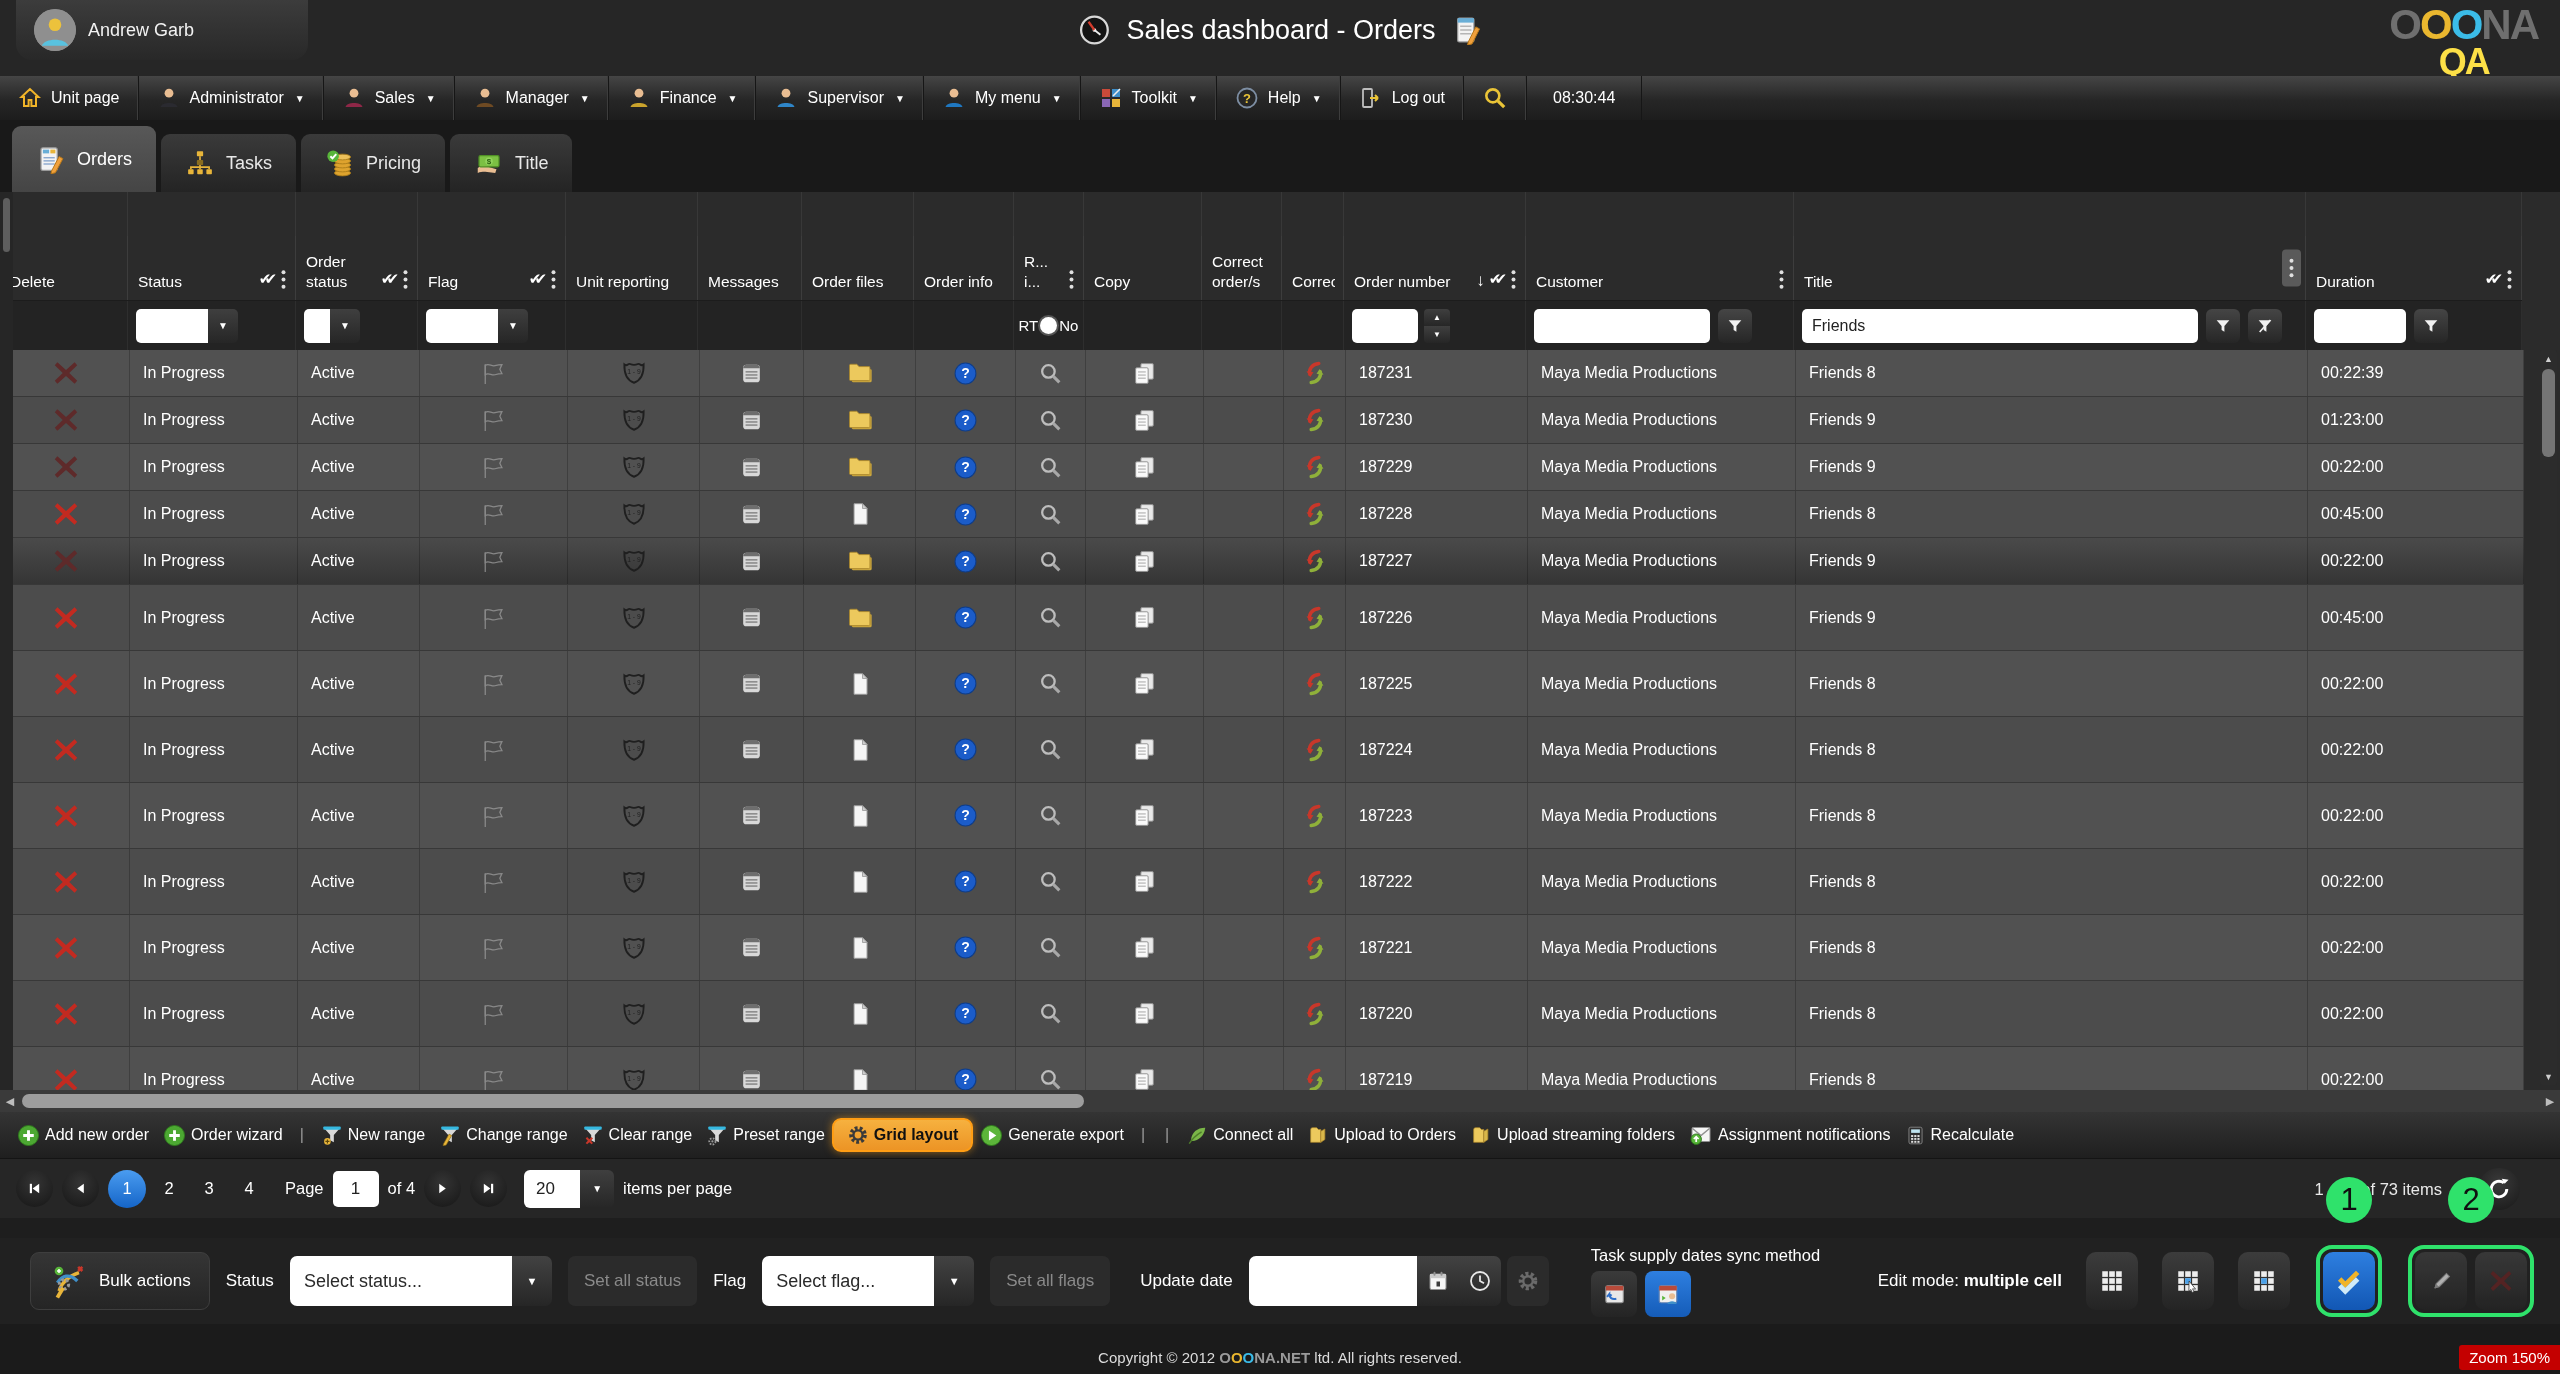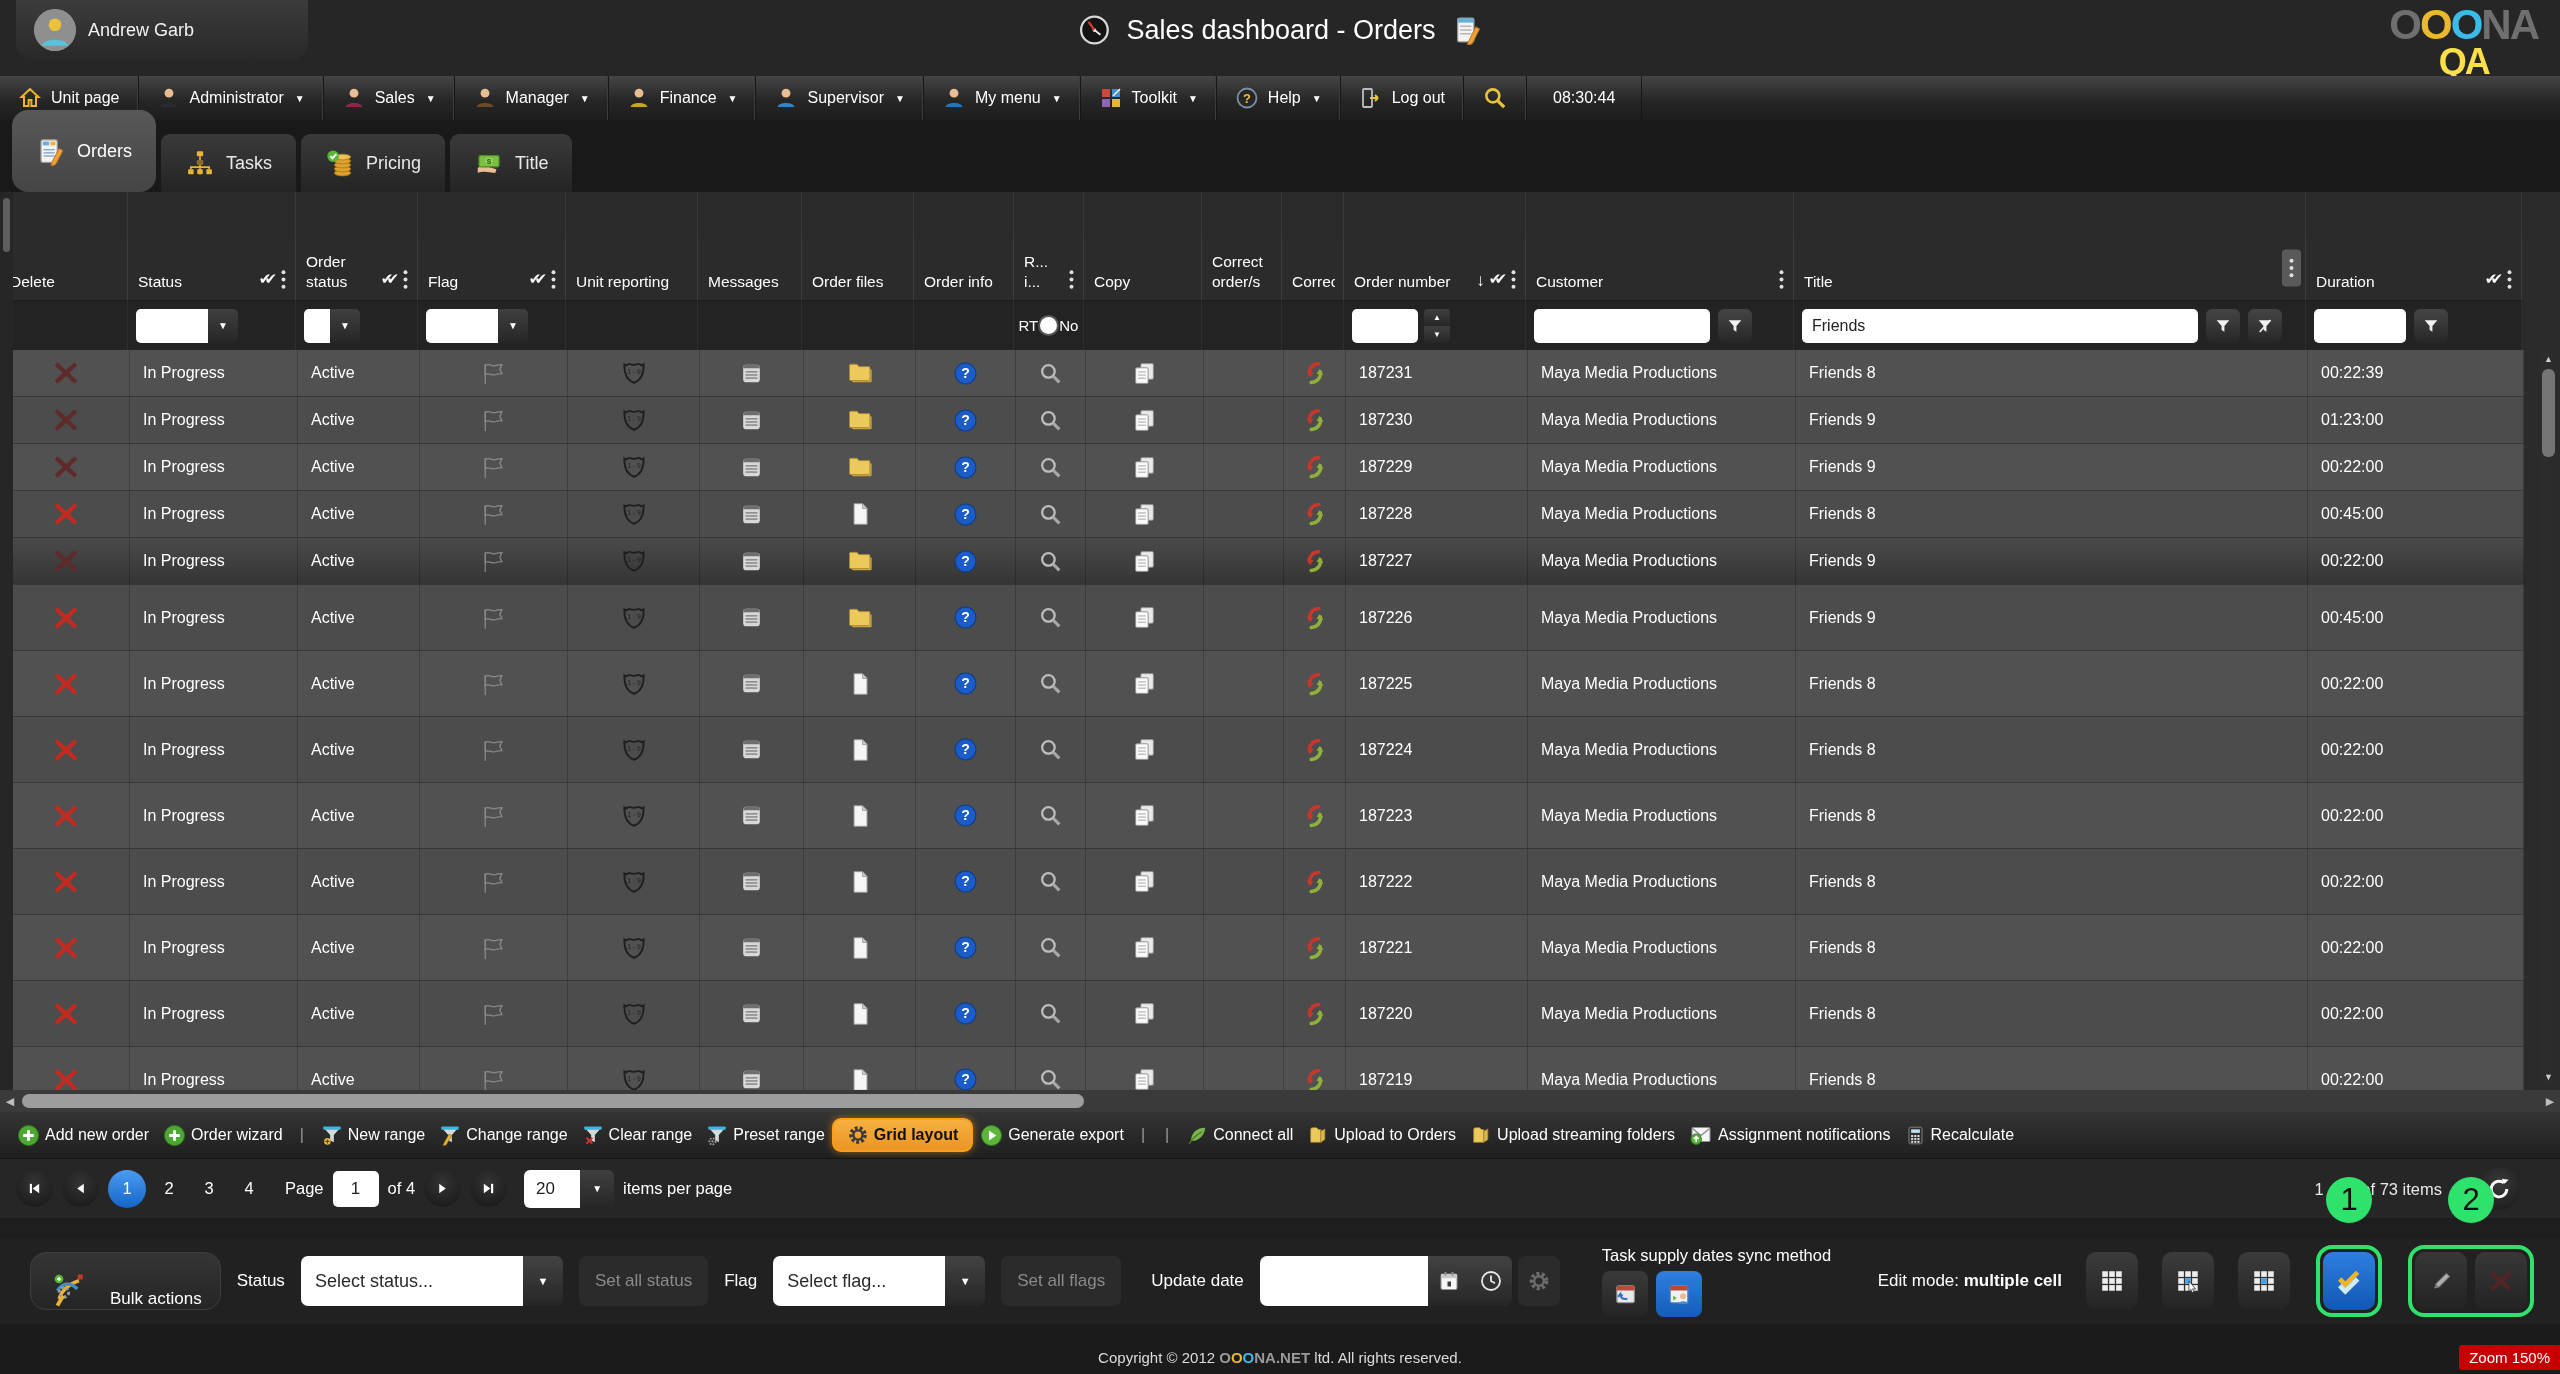--- a/index.html
+++ b/index.html
@@ -19,21 +19,21 @@
 
   
   #menubar { position:absolute; top:76px; left:0; width:2560px; height:44px; background:linear-gradient(#454545,#262626 55%,#1d1d1d); display:flex; align-items:stretch; }
   .menu-item { display:flex; align-items:center; gap:9px; padding:0 18px; border-right:1px solid #161616; box-shadow:inset -1px 0 0 #3d3d3d; font-size:16px; cursor:pointer; white-space:nowrap; }
   .menu-caret { font-size:10px; color:#fff; margin-left:2px; }
   #menu-time { display:flex; align-items:center; padding:0 26px; font-size:16px; border-right:1px solid #161616; }
 
   
   #tabbar { position:absolute; top:120px; left:0; width:2560px; height:72px; background:#191919; display:flex; align-items:flex-end; padding-left:12px; }
   .tab { height:58px; display:flex; align-items:center; gap:11px; padding:0 24px; margin-right:5px; font-size:18px; background:linear-gradient(#3a3a3a,#242424); border-radius:9px 9px 0 0; color:#e8e8e8; cursor:pointer; }
-  .tab.active { height:82px; background:linear-gradient(#585858,#454545); color:#fff;border-radius:16px; }
+  .tab.active { height:66px; background:linear-gradient(#585858,#454545); color:#fff; }
 
   
   #grid { position:absolute; top:192px; left:0; width:2560px; height:898px; background:#2b2b2b; }
   .cols { display:grid; width:2522px; }
   #col-band { height:44px; }
   #col-band .cell { border-right:1px solid #383838; }
   #hdr-row { height:64px; background:#2b2b2b; }
   .hcell { border-right:1px solid #3d3d3d; display:flex; align-items:flex-end; padding:5px 8px 9px 10px; font-size:15.5px; color:#fff; gap:4px; position:relative; white-space:pre-line; line-height:1.25; }
   .hcell .hlabel { flex:1 1 auto; overflow:hidden; }
   .hicons { display:flex; align-items:center; gap:3px; align-self:flex-end; margin-bottom:1px; }
@@ -82,21 +82,21 @@
   .pg-cur { width:38px; height:38px; border-radius:50%; background:linear-gradient(#4a9cf0,#1565c8); display:flex; align-items:center; justify-content:center; }
   #page-input { width:46px; height:36px; border:none; border-radius:5px; text-align:center; font-size:17px; color:#222; background:#fff; font-family:"Liberation Sans",sans-serif; }
   .per-page { display:flex; height:38px; border-radius:6px; overflow:hidden; margin-left:8px; }
   .per-page .pp-val { background:#fff; color:#222; width:56px; display:flex; align-items:center; padding-left:12px; font-size:17px; }
   .per-page .pp-btn { width:34px; background:linear-gradient(#3f3f3f,#262626); color:#fff; font-size:10px; display:flex; align-items:center; justify-content:center; }
   #range-label { position:absolute; right:118px; top:50%; transform:translateY(-50%); font-size:16.5px; color:#e8e8e8; }
   #refresh-btn { position:absolute; right:40px; top:50%; transform:translateY(-50%); width:42px; height:42px; border-radius:50%; background:radial-gradient(circle at 50% 35%,#3a3a3a,#181818); display:flex; align-items:center; justify-content:center; }
 
   
   #bulkbar { position:absolute; top:1238px; left:0; width:2560px; height:86px; background:#212121; display:flex; align-items:center; gap:16px; padding:0 26px 0 30px; font-size:17px; }
-  #bulk-actions { display:flex; align-items:flex-end; gap:21px; height:58px; padding:0 18px; background:linear-gradient(#353535,#252525); border:1px solid #3e3e3e; border-radius:16px; }
+  #bulk-actions { display:flex; align-items:center; gap:10px; height:58px; padding:0 18px; background:linear-gradient(#353535,#252525); border:1px solid #3e3e3e; border-radius:9px; }
   .sel { display:flex; height:50px; border-radius:7px; overflow:hidden; }
   .sel .sval { background:#fff; color:#2a2a2a; display:flex; align-items:center; padding-left:14px; font-size:18px; }
   .sel .sbtn { width:40px; background:linear-gradient(#424242,#262626); color:#fff; font-size:11px; display:flex; align-items:center; justify-content:center; }
   .btn-disabled { height:50px; padding:0 16px; background:#2b2b2b; border-radius:7px; color:#8a8a8a; display:flex; align-items:center; font-size:17px; }
   #date-group { display:flex; align-items:center; }
   #date-input { width:168px; height:50px; background:#fff; border:none; border-radius:7px 0 0 7px; }
   .sq-btn { width:42px; height:50px; background:linear-gradient(#424242,#262626); display:flex; align-items:center; justify-content:center; }
   .sq-btn.rnd-r { border-radius:0 7px 7px 0; }
   .sq-btn.dim { background:#2b2b2b; border-radius:7px; margin-left:6px; }
   #sync-group { display:flex; flex-direction:column; gap:6px; margin-left:26px; }

